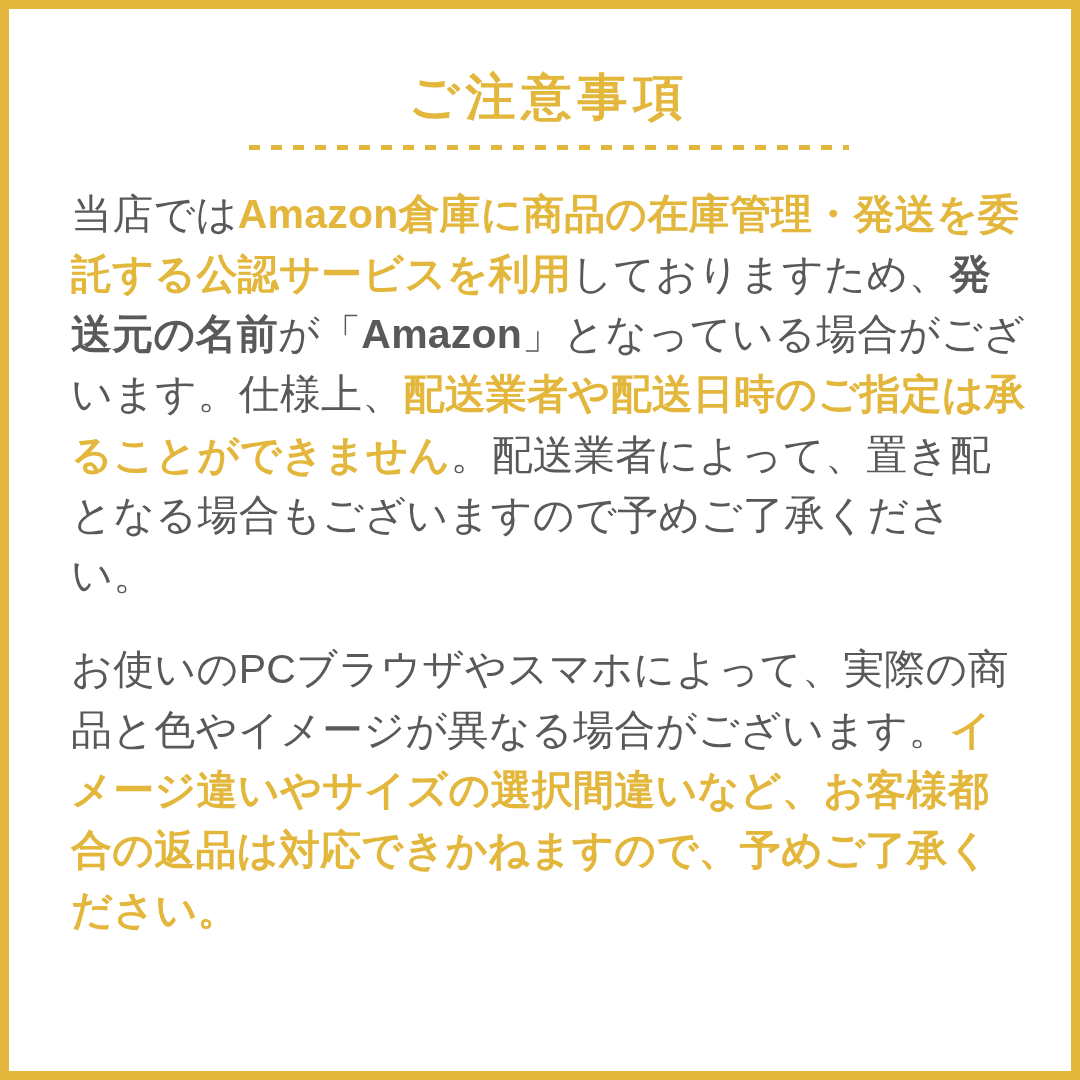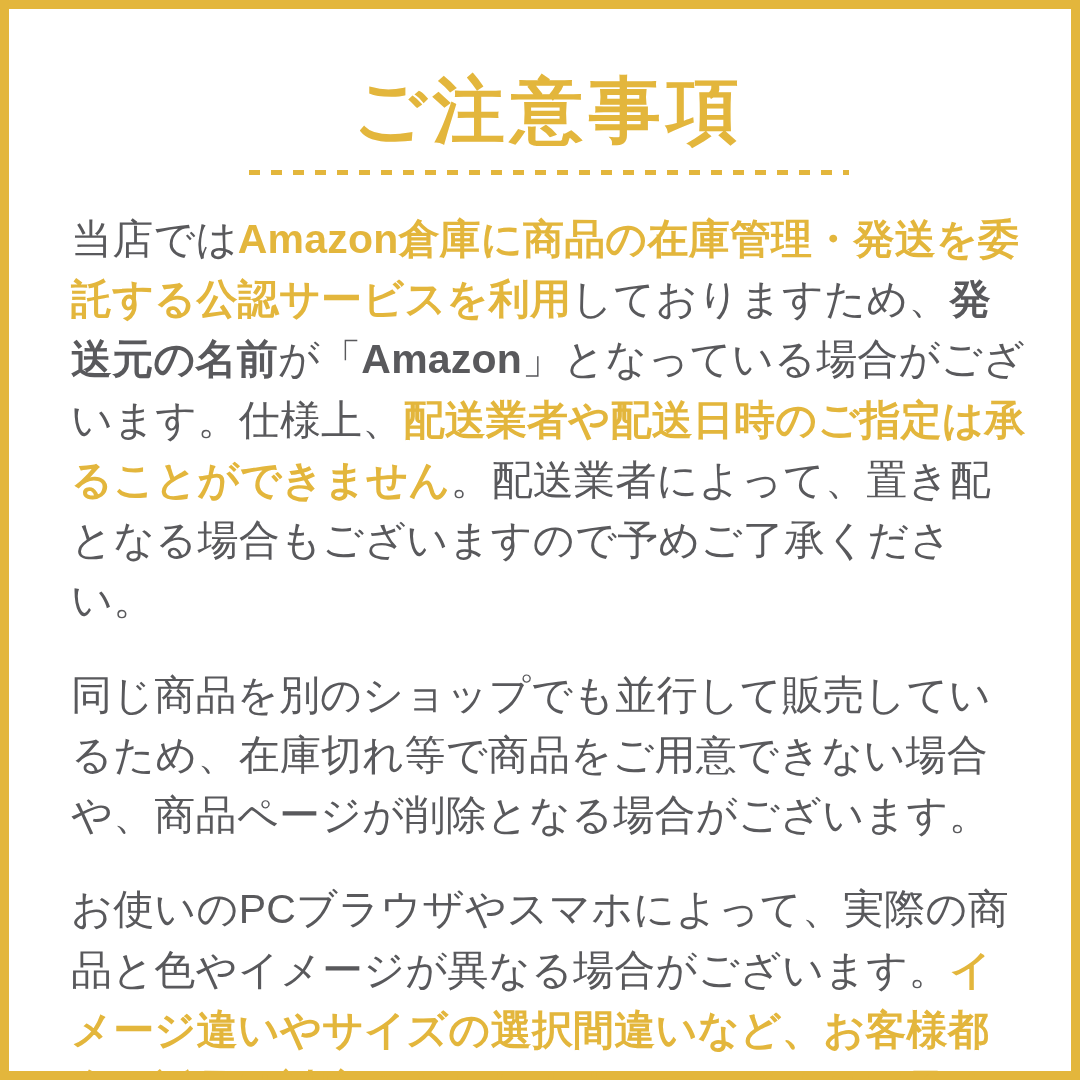--- a/index.html
+++ b/index.html
@@ -26,21 +26,21 @@
     left: 0;
     top: 0;
     width: 1080px;
     height: 1080px;
     box-sizing: border-box;
     padding: 46px 62px 0 62px;
   }
   .title {
     text-align: center;
     color: #e3b63c;
-    font-size: 72px;
+    font-size: 50px;
     font-weight: bold;
     letter-spacing: 6px;
     line-height: 1.15;
     margin: 14px 0 0 0;
     white-space: nowrap;
   }
   .divider {
     margin: 18px auto 0 auto;
     width: 600px;
     height: 5px;
@@ -79,18 +79,17 @@
 
 <div id="page">
   <div class="inner">
 
     <div class="title">ご注意事項</div>
 
     <div class="divider"></div>
 
     <div class="body">
       <p class="para"><span>当店では</span><span class="hl">Amazon倉庫に商品の在庫管理・発送を委託する公認サービスを利用</span><span>しておりますため、</span><span class="bold">発送元の名前</span><span>が「</span><span class="bold">Amazon</span><span>」となっている場合がございます。仕様上、</span><span class="hl">配送業者や配送日時のご指定は承ることができません</span><span>。配送業者によって、置き配となる場合もございますので予めご了承ください。</span></p>
-      <p class="para"><span>同じ商品を別のショップでも並行して販売しているため、在庫切れ等で商品をご用意できない場合や、商品ページが削除となる場合がございます。</span></p>
       <p class="para"><span>お使いのPCブラウザやスマホによって、実際の商品と色やイメージが異なる場合がございます。</span><span class="hl">イメージ違いやサイズの選択間違いなど、お客様都合の返品は対応できかねますので、予めご了承ください。</span></p>
     </div>
 
   </div>
 </div>
 
 </body></html>

